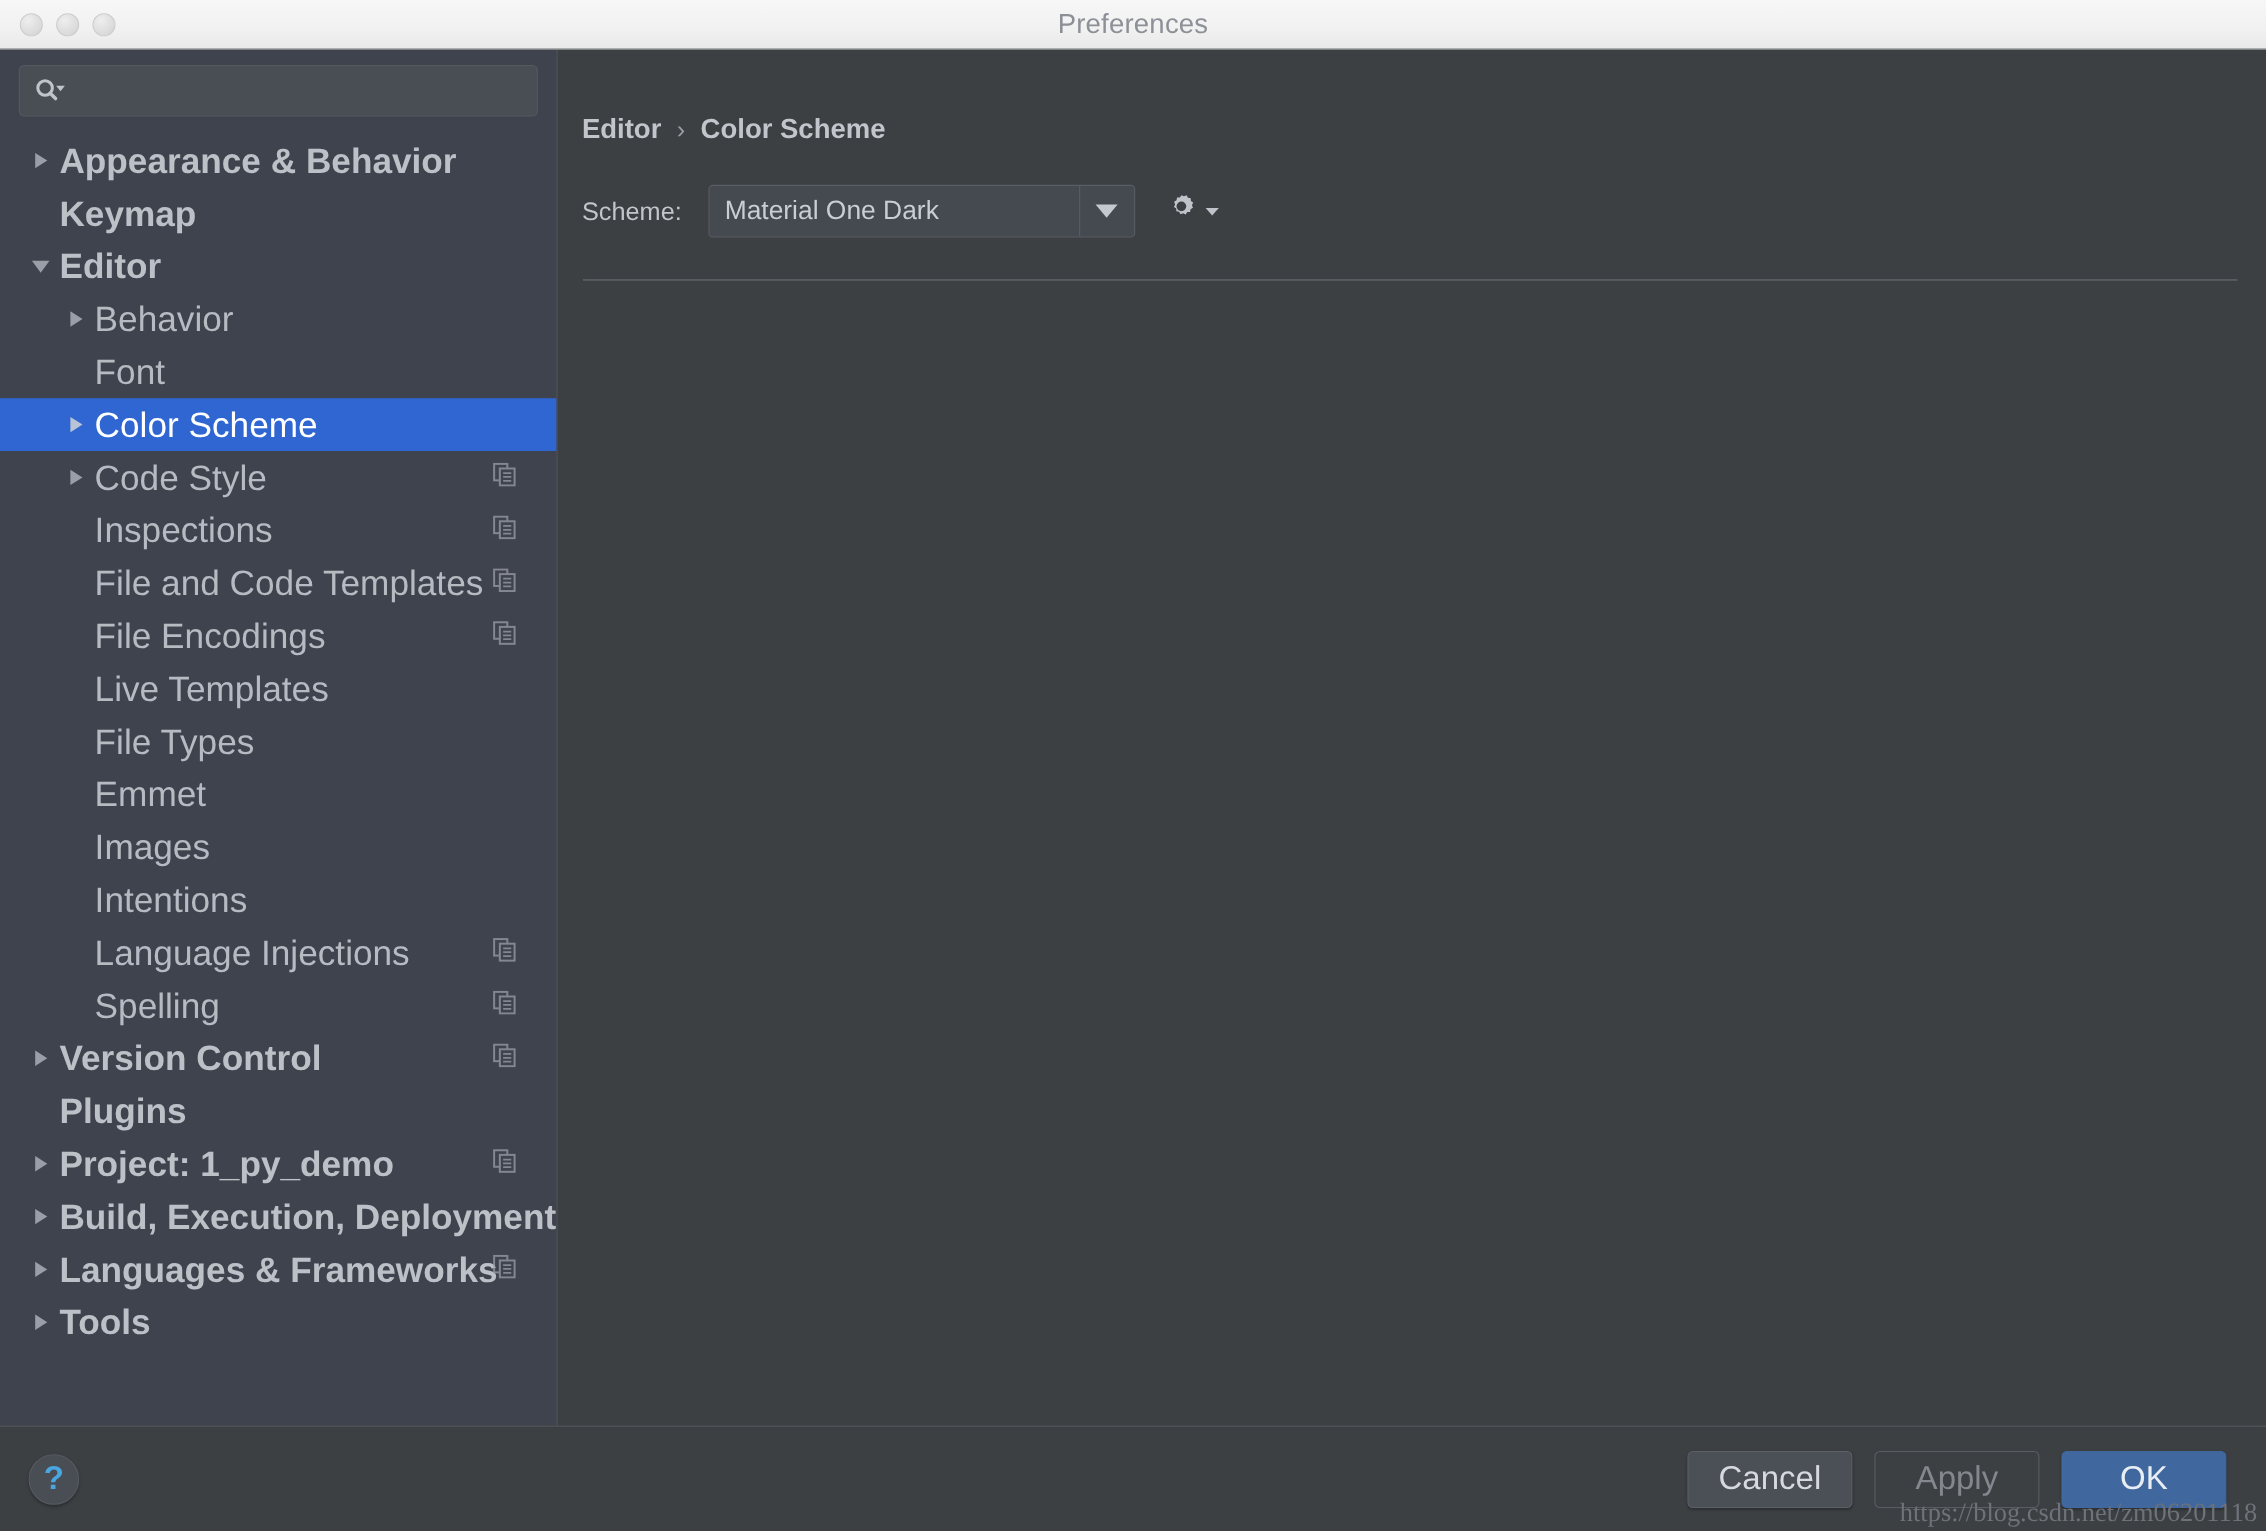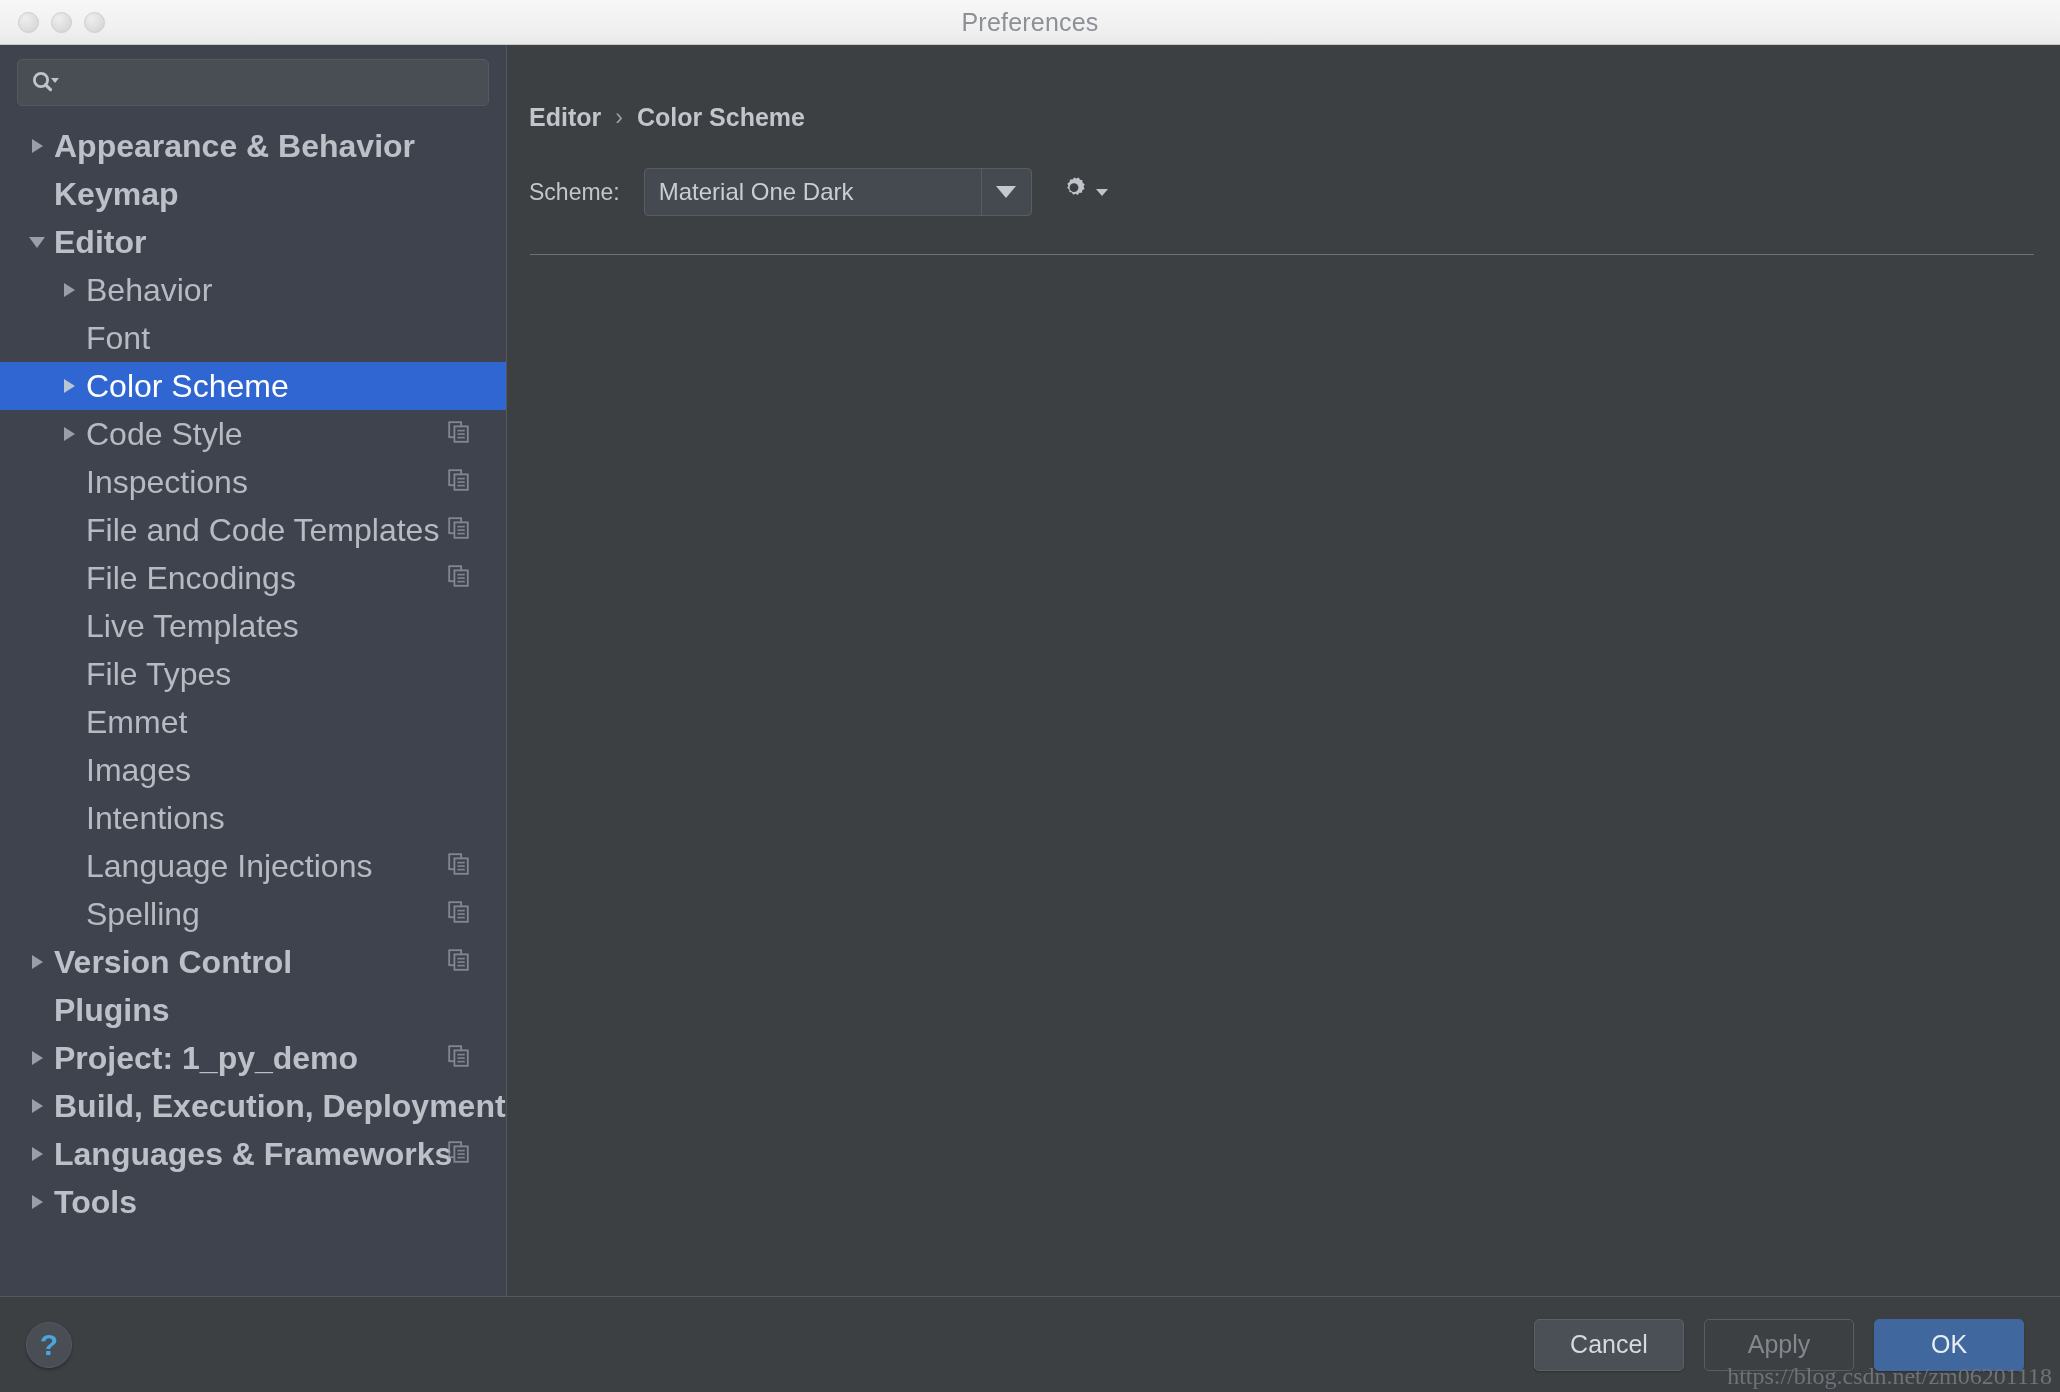--- a/index.html
+++ b/index.html
@@ -259,21 +259,21 @@
     font-weight: bold;
     line-height: 1;
     box-shadow: 0 2px 3px rgba(0,0,0,0.28);
   }
   .footer-spacer { flex: 1 1 auto; }
   .btn {
     height: 52px;
     min-width: 150px;
     padding: 0 26px;
     border-radius: 5px;
-    font-size: 25px;
+    font-size: 30px;
     font-family: "Liberation Sans", sans-serif;
     display: flex;
     align-items: center;
     justify-content: center;
     margin-left: 20px;
     border: 1px solid #5c6067;
   }
   .btn.cancel { background: #4b4f56; color: #d6dade; box-shadow: 0 1px 2px rgba(0,0,0,0.25); }
   .btn.apply  { background: transparent; color: #83878e; border-color: #595d64; }
   .btn.ok     { background: #41689e; color: #e9eef5; border-color: #41689e; box-shadow: 0 1px 2px rgba(0,0,0,0.25); }

